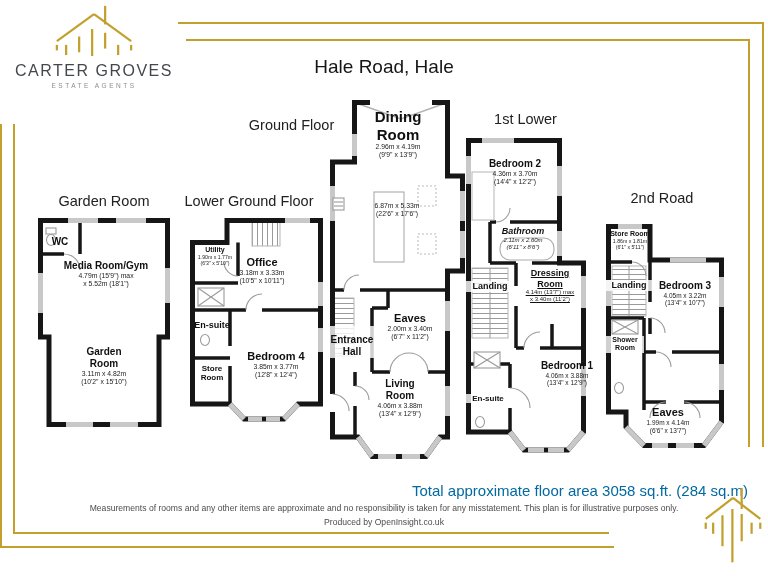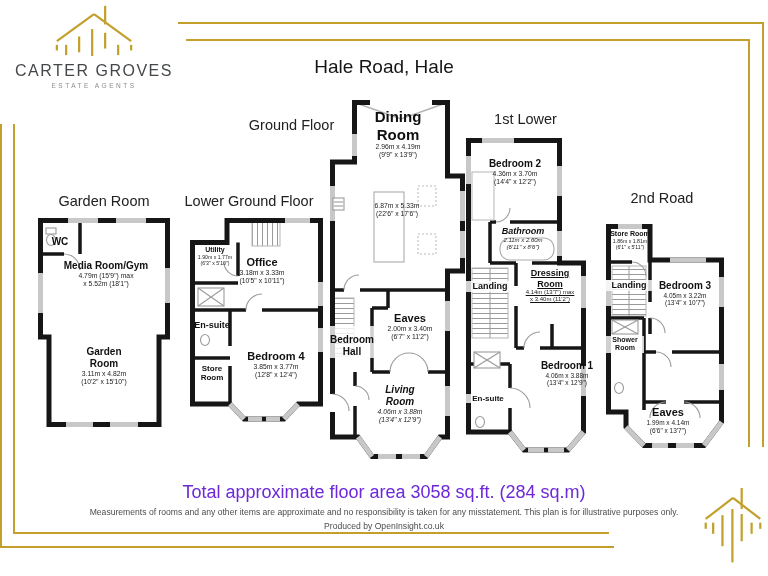--- a/index.html
+++ b/index.html
@@ -21,21 +21,21 @@
   .rlabel{position:absolute;text-align:center;color:#101010;line-height:1.18;z-index:3;}
   .rname{font-weight:bold;font-size:15px;}
   .rdims{font-size:6.8px;color:#1c1c1c;white-space:nowrap;display:flex;justify-content:center;}
   .n11 .rname{font-size:11px;} .n10 .rname{font-size:10px;} .n9 .rname{font-size:9px;}
   .n85 .rname{font-size:10px;margin-top:8px;} .n8 .rname{font-size:8px;}
   .sm .rname{font-size:7px;} .sm .rdims{font-size:5.2px;}
   .d6 .rdims{font-size:6px;} .d65 .rdims{font-size:6.5px;}
   .lbg{background:rgba(255,255,255,.8);}
   
   .footer{position:absolute;left:20px;right:20px;text-align:center;}
-  .f-total{font-size:18px;color:#6d28d9;}
+  .f-total{font-size:15px;color:#0369a1;text-align:right;}
   .f-small{font-size:8.6px;color:#4c4c4c;margin-top:4px;}
 </style>
 </head>
 <body>
 
 <div class="canvas">
 
   
   <svg width="0" height="0">
     <defs>
@@ -247,23 +247,23 @@
     <div class="rlabel" style="left:15px;top:116px;width:104px;">
       <div class="rdims">6.87m x 5.33m</div>
       <div class="rdims">(22'6" x 17'6")</div>
     </div>
     <div class="rlabel n11" style="left:44px;top:226px;width:72px;">
       <div class="rname">Eaves</div>
       <div class="rdims">2.00m x 3.40m</div>
       <div class="rdims">(6'7" x 11'2")</div>
     </div>
     <div class="rlabel n85 lbg" style="left:0px;top:240px;width:44px;">
-      <div class="rname">Bedroom Hall</div>
-    </div>
-    <div class="rlabel n10" style="left:42px;top:298px;width:56px;font-style:italic;">
+      <div class="rname">Entrance Hall</div>
+    </div>
+    <div class="rlabel n10" style="left:42px;top:292px;width:56px;">
       <div class="rname">Living Room</div>
       <div class="rdims">4.06m x 3.88m</div>
       <div class="rdims">(13'4" x 12'9")</div>
     </div>
   </div>
 
   
   <div class="plan" style="left:466px;top:136px;width:126px;height:326px;">
     <svg width="126" height="326" viewBox="0 0 126 326">
       <g>

